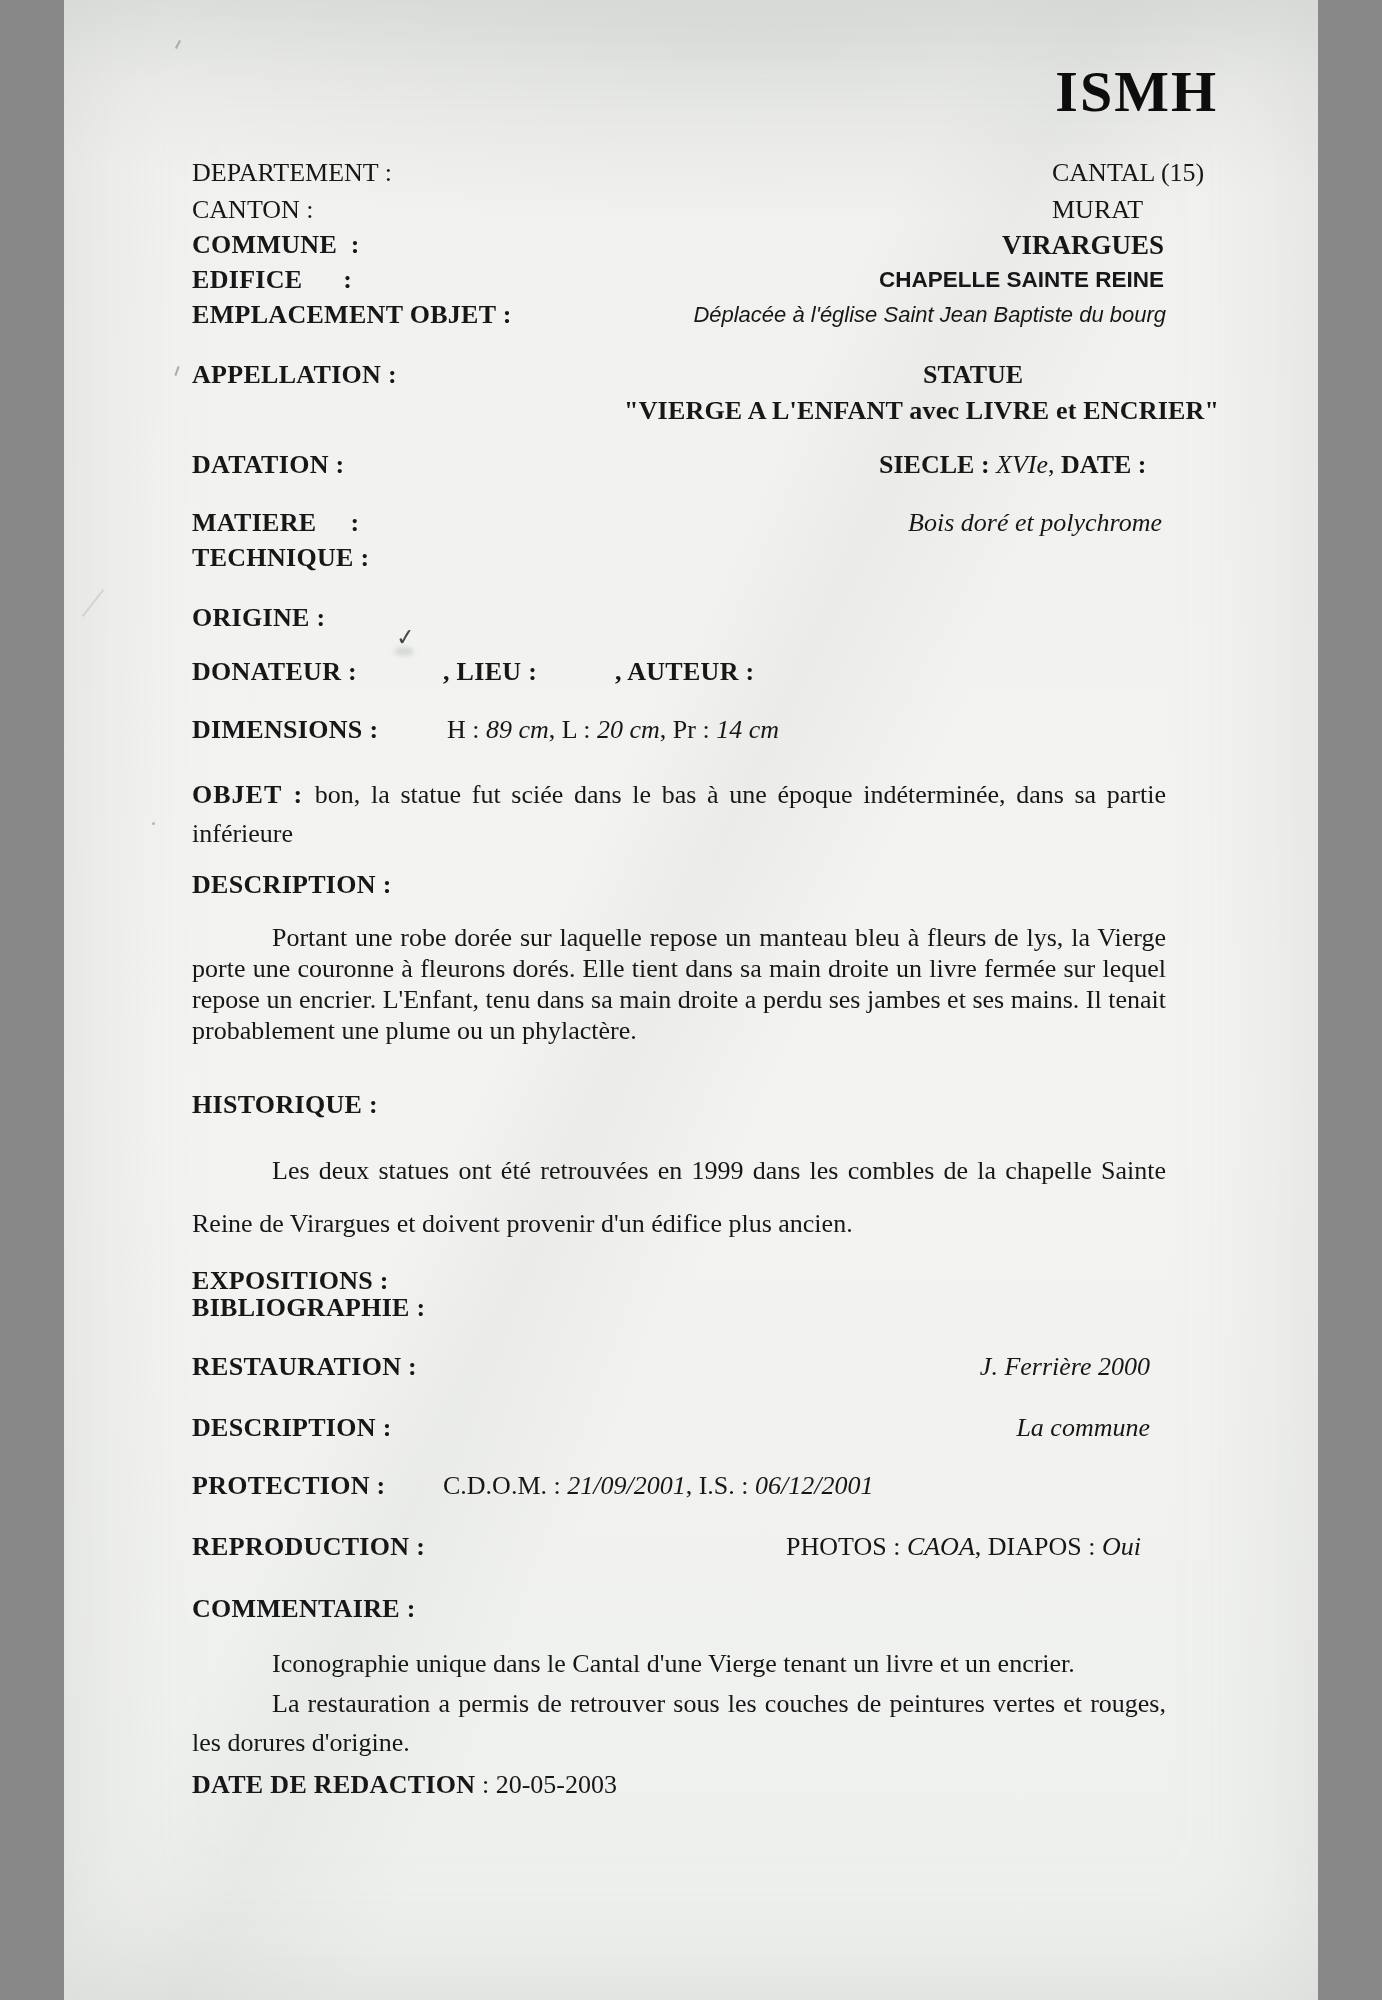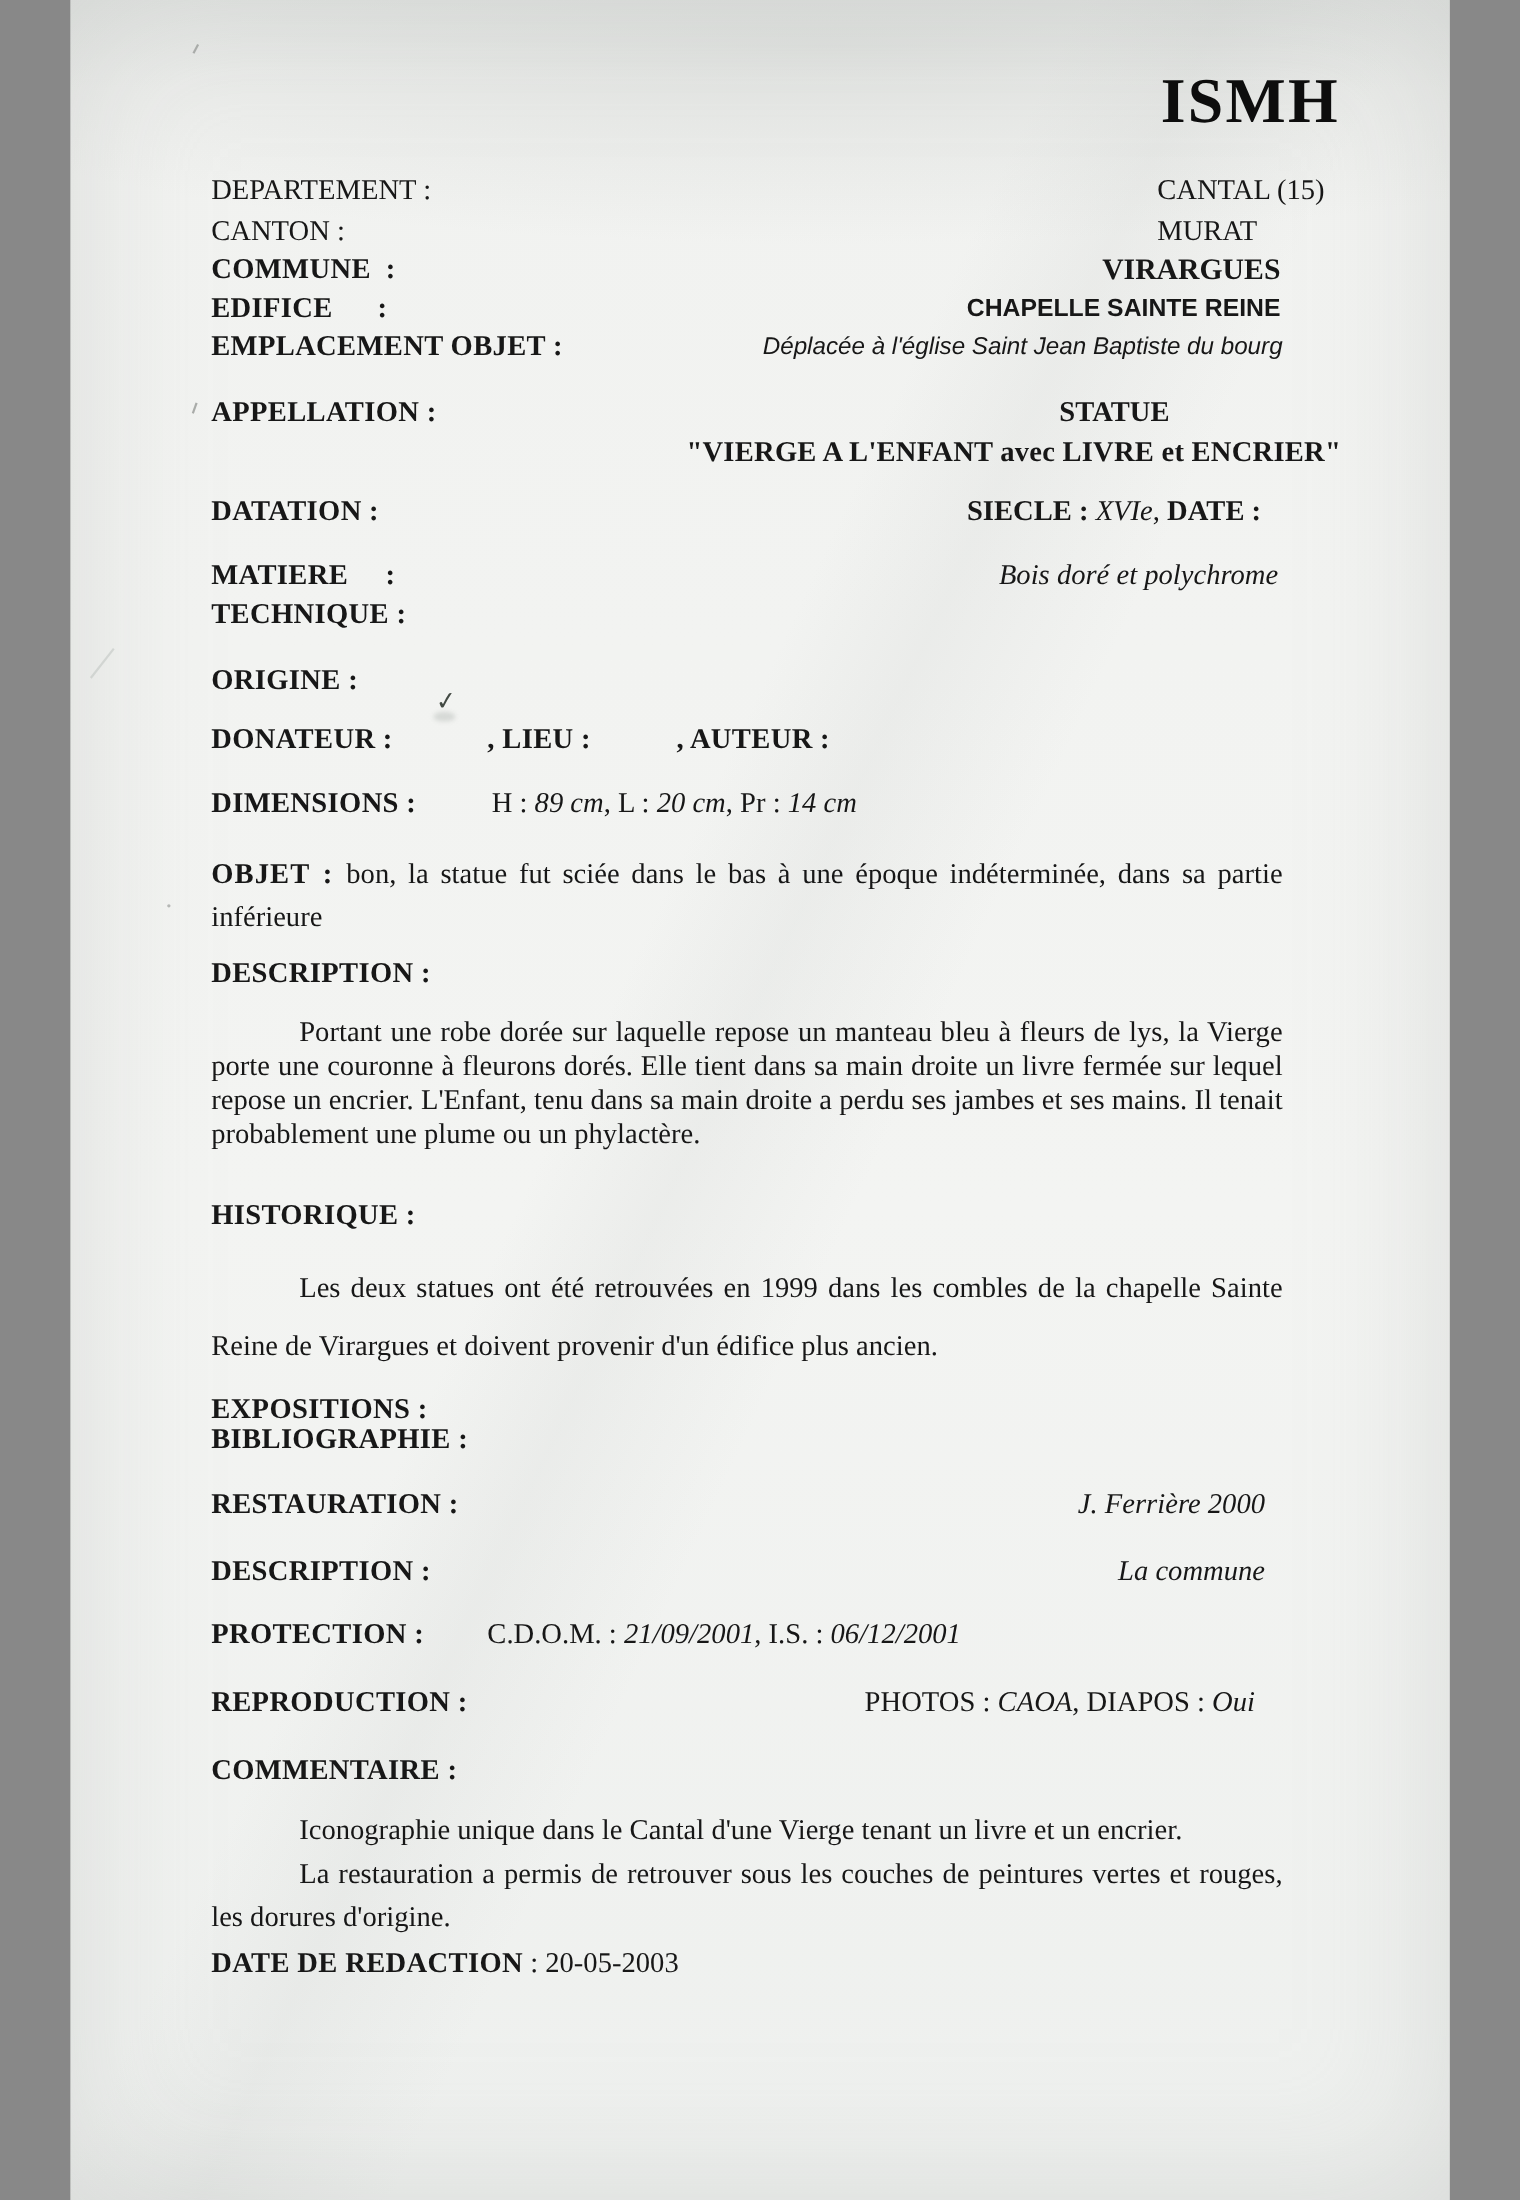--- a/index.html
+++ b/index.html
@@ -58,21 +58,21 @@
     <span class="vabs sans it" style="right:0; top:3px; font-size:22px;">Déplacée à l'église Saint Jean Baptiste du bourg</span>
   </div>
   <div class="blk" style="top:263px;">
     <span class="lbl">EDIFICE      :</span>
     <span class="vabs sans bd" style="right:2px; top:2px;">CHAPELLE SAINTE REINE</span>
   </div>
 
   <div class="speck" style="left:112px; top:366px; width:2px; height:10px; transform:rotate(20deg); opacity:.6;"></div>
   <div class="blk" style="top:358px;">
     <span class="lbl">APPELLATION :</span>
-    <span class="statue-line" style="left:771px;">STATUE</span>
+    <span class="statue-line" style="left:731px;">STATUE</span>
   </div>
   <div class="blk" style="top:394px;">
     <span class="statue-line" style="left:432px; letter-spacing:0.2px;">"VIERGE A L'ENFANT avec LIVRE et ENCRIER"</span>
   </div>
 
   <div class="blk" style="top:448px;">
     <span class="lbl">DATATION :</span>
     <span class="vabs" style="left:687px;"><span class="bd">SIECLE : </span><span class="it">XVIe</span><span>, </span><span class="bd">DATE :</span></span>
   </div>
 

